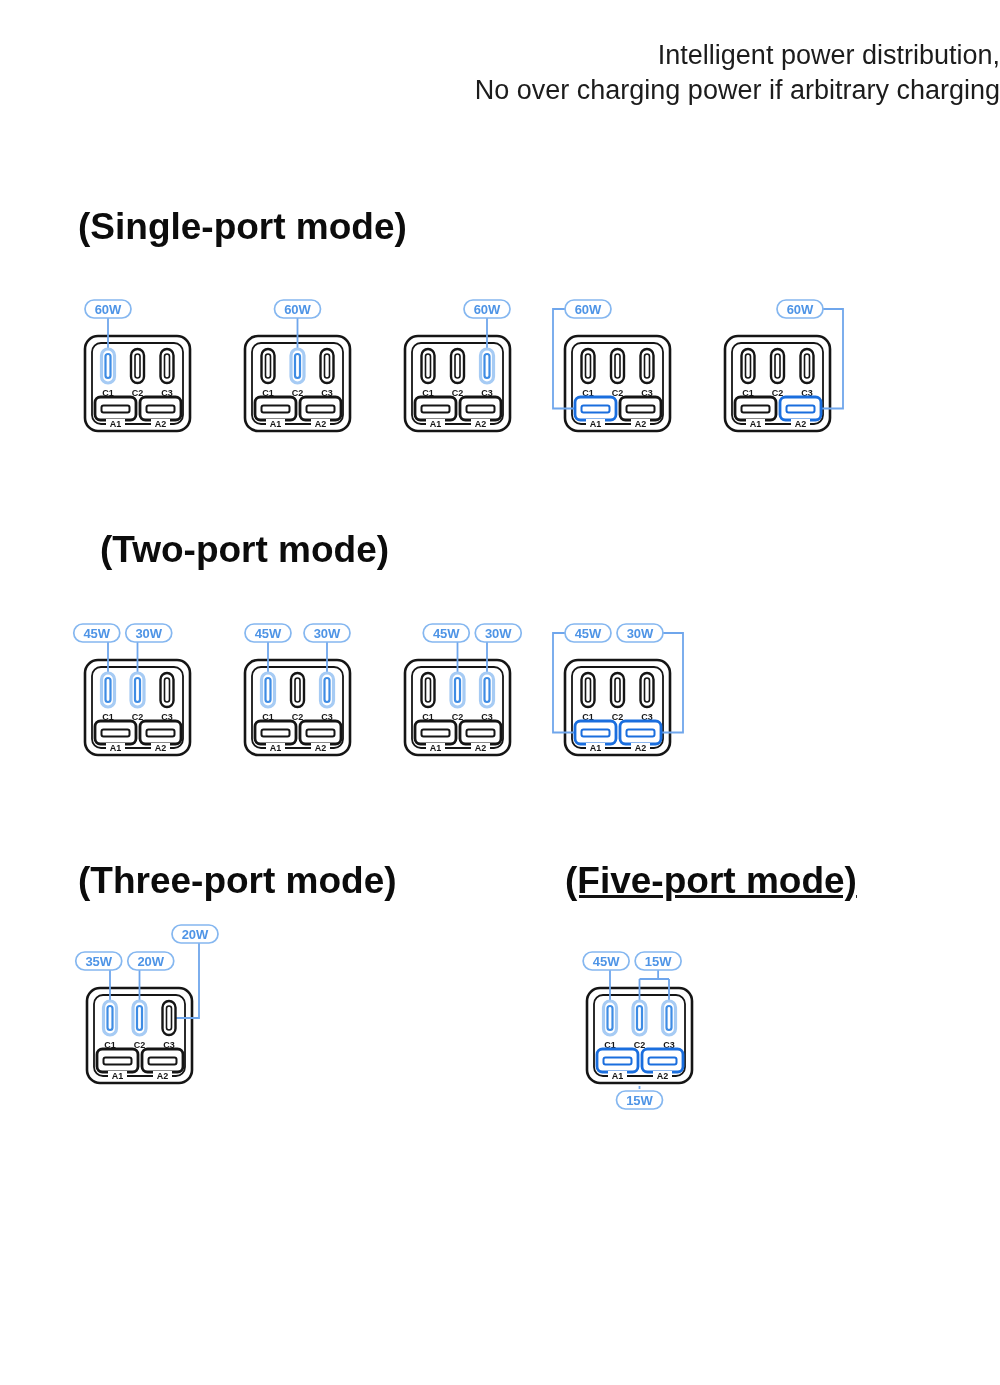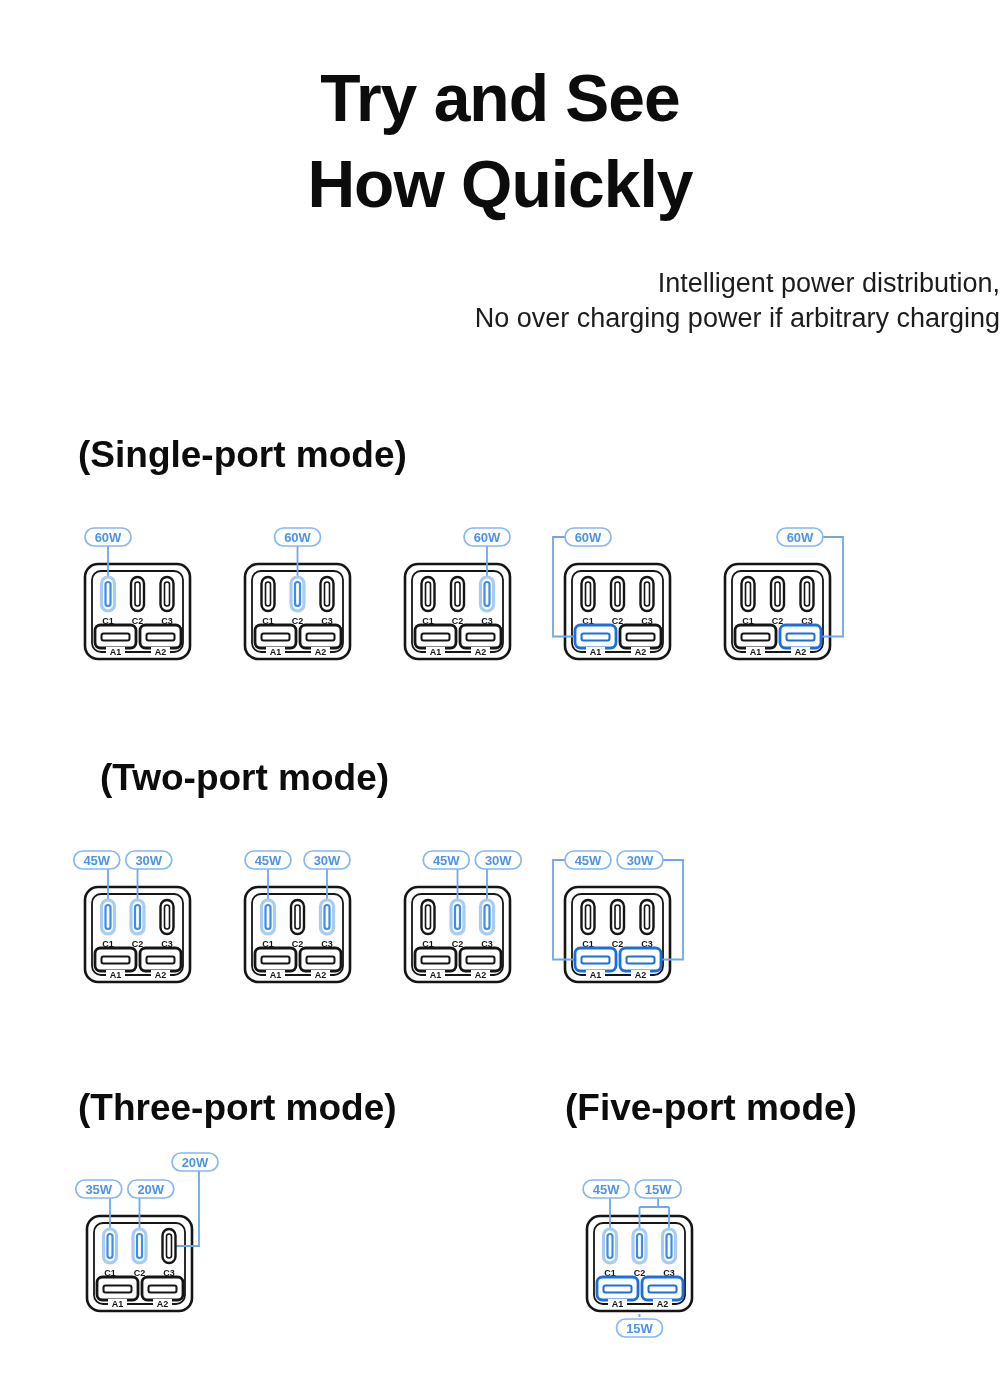--- a/index.html
+++ b/index.html
@@ -21,33 +21,29 @@
     margin:7px;font-size:37px;line-height:1.25;font-weight:800;color:#0c0c0c;
   }
   .sec-single .mode-heading{margin:96px 0 0 78px;}
   .sec-two .mode-heading{margin:81px 0 0 100px;}
   .charger-row{display:flex;padding-left:58px;margin-top:46px;}
   .charger-unit{width:160px;flex:0 0 160px;}
   .charger-unit svg{display:block;}
   .dual{display:flex;margin-top:81px;align-items:flex-start;}
   .dual .col-a{margin-left:60px;width:500px;}
   .dual .col-a .mode-heading{margin-left:18px;}
-  .dual .col-b{flex:1;}
+  .dual .col-b{flex:1;text-decoration:underline;}
   .dual .col-b .mode-heading{margin-left:5px;}
   .dual .charger-row{padding-left:0;margin-top:17px;}
 </style>
 </head>
 <body>
 
 <main>
 
-  <h1 class="page-title">
-    <span class="tl">Try and See</span>
-    <span class="tl">How Quickly</span>
-  </h1>
 
   <p class="page-subtitle">
     <span class="sl">Intelligent power distribution,</span>
     <span class="sl">No over charging power if arbitrary charging</span>
   </p>
 
   <section class="sec-single">
     <h2 class="mode-heading">(Single-port mode)</h2>
     <div class="charger-row">
         <div class="charger-unit">

